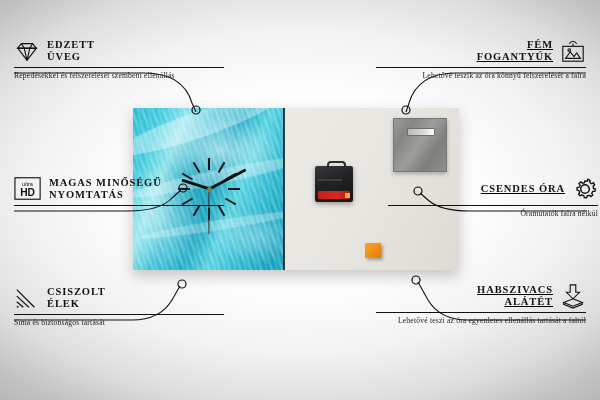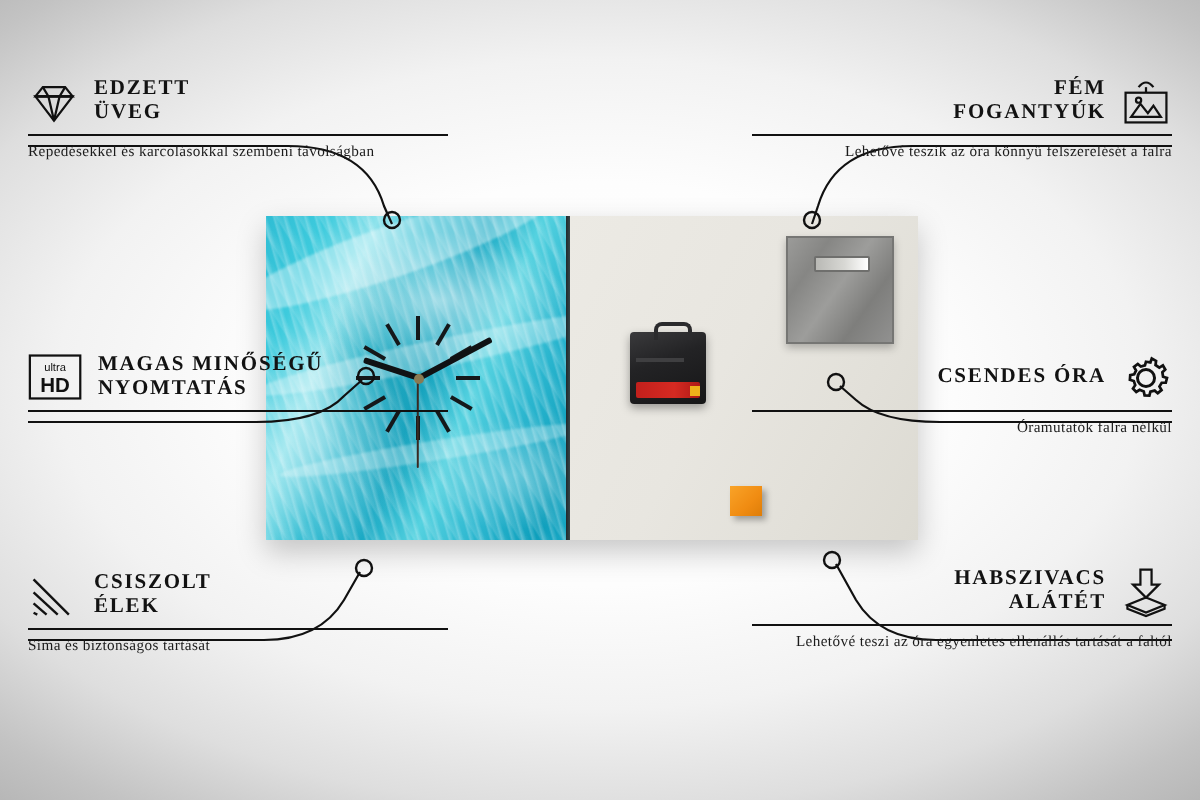--- a/index.html
+++ b/index.html
@@ -226,21 +226,21 @@
   }
   .feature.left  { text-align: left; }
   .feature.right { text-align: right; }
 
   .feat-head {
     display: flex;
     align-items: center;
     gap: 7px;
     margin-bottom: 3px;
   }
-  .feature.right .feat-head { justify-content: flex-end; }
+  .feature.right .feat-head { justify-content: flex-end; text-decoration: underline; }
 
   .feat-title {
     font-family: "Liberation Serif", serif;
     font-size: 10.5px;
     font-weight: bold;
     letter-spacing: 0.9px;
     color: #121212;
     line-height: 12.5px;
     text-transform: uppercase;
   }
@@ -352,21 +352,21 @@
           <path d="M8,6 L11,11 L14,24 L17,11 L20,6"></path>
           <path d="M4,11 L24,11"></path>
         </svg>
       </span>
       <span class="feat-title">
         <span>EDZETT</span><br>
         <span>ÜVEG</span>
       </span>
     </div>
     <div class="feat-rule"></div>
-    <div class="feat-desc">Repedésekkel és karcolásokkal szembeni távolságban</div>
+    <div class="feat-desc">Repedésekkel és felszerelését szembeni ellenállás</div>
   </div>
 
   <div class="feature left" style="left:14px; top:176px;">
     <div class="feat-head">
       <span class="feat-icon">
         <svg viewBox="0 0 30 26" width="28" height="25">
           <rect x="1" y="1.5" width="27" height="23" fill="none" stroke="#111" stroke-width="1.2"></rect>
           <text x="14.5" y="10" font-family="Liberation Sans, sans-serif" font-size="6" text-anchor="middle" fill="#111">ultra</text>
           <text x="14.5" y="21" font-family="Liberation Sans, sans-serif" font-size="11" font-weight="bold" text-anchor="middle" fill="#111">HD</text>
         </svg>
@@ -411,21 +411,21 @@
           <circle cx="10" cy="13" r="1.4"></circle>
           <path d="M14,9 L14,6"></path>
           <path d="M10,6 Q14,1 18,6" stroke-width="1.2"></path>
         </svg>
       </span>
     </div>
     <div class="feat-rule"></div>
     <div class="feat-desc">Lehetővé teszik az óra könnyű felszerelését a falra</div>
   </div>
 
-  <div class="feature right" style="left:376px; top:176px;">
+  <div class="feature right" style="left:388px; top:176px;">
     <div class="feat-head">
       <span class="feat-title">
         <span>CSENDES ÓRA</span><br>
       </span>
       <span class="feat-icon">
         <svg viewBox="0 0 28 28" width="26" height="26" fill="none" stroke="#111" stroke-width="1.6">
           <path d="M14,4.5 L16.6,4.9 L17.4,2.6 L19.9,4 L19.6,6.4 L21.8,7.9
                    L23.9,6.6 L25.3,9.1 L23.6,10.7 L24,13.3 L26.3,14
                    L25.6,16.8 L23.2,16.8 L21.9,19 L23.1,21.1 L20.9,22.9
                    L19.1,21.4 L16.6,22 L16,24.3 L13.2,24.2 L12.7,21.9

